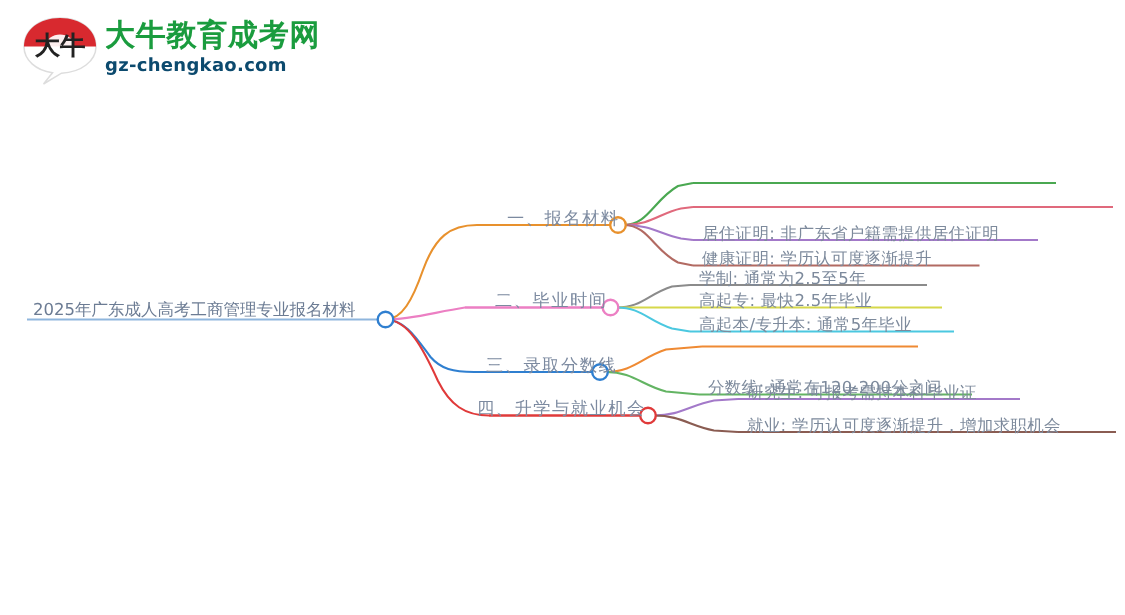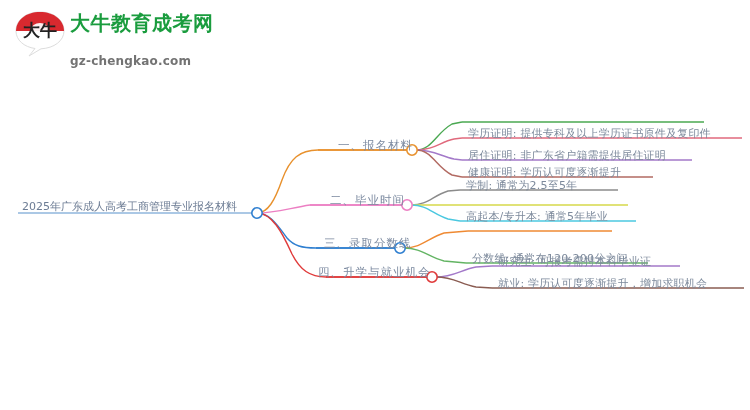--- a/index.html
+++ b/index.html
@@ -14,22 +14,22 @@
   
   .logo-wrap{position:absolute;left:14px;top:10px;width:180px;height:50px;}
   .logo-mark{position:absolute;left:0;top:0;width:52px;height:48px;}
   .logo-text{position:absolute;left:56px;top:2px;width:130px;}
   .logo-cn{
     font-size:20px;font-weight:bold;color:#1a9c3e;letter-spacing:.5px;
     line-height:22px;white-space:nowrap;
     font-family:"DejaVu Sans","Liberation Sans",sans-serif;
   }
   .logo-en{
-    font-size:12px;font-weight:bold;color:#737373;letter-spacing:.2px;
-    line-height:15px;margin-top:20px;white-space:nowrap;
+    font-size:12px;font-weight:bold;color:#0c4a6e;letter-spacing:.2px;
+    line-height:15px;margin-top:2px;white-space:nowrap;
     font-family:"DejaVu Sans","Liberation Sans",sans-serif;
   }
 
   
   #map{position:absolute;left:0;top:0;width:750px;height:410px;}
 
   
   .node-txt{
     position:absolute;white-space:nowrap;
     font-family:"DejaVu Sans","Liberation Sans",sans-serif;
@@ -114,25 +114,25 @@
     </g>
   </svg>
 
   <div class="node-txt root-txt" style="left:22px;top:199px;">2025年广东成人高考工商管理专业报名材料</div>
 
   <div class="node-txt br-txt" style="left:338px;top:138px;">一、报名材料</div>
   <div class="node-txt br-txt" style="left:330px;top:193px;">二、毕业时间</div>
   <div class="node-txt br-txt" style="left:324px;top:236px;">三、录取分数线</div>
   <div class="node-txt br-txt" style="left:318px;top:265px;">四、升学与就业机会</div>
 
-  <div class="node-txt leaf-txt" style="left:468px;top:126px;">学历证明: 提供专科及以上学历证书原件及复印件</div>
   <div class="node-txt leaf-txt" style="left:468px;top:148px;">居住证明: 非广东省户籍需提供居住证明</div>
   <div class="node-txt leaf-txt" style="left:468px;top:165px;">健康证明: 学历认可度逐渐提升</div>
 
   <div class="node-txt leaf-txt" style="left:466px;top:178px;">学制: 通常为2.5至5年</div>
+  <div class="node-txt leaf-txt" style="left:466px;top:193px;">高起专: 最快2.5年毕业</div>
   <div class="node-txt leaf-txt" style="left:466px;top:209px;">高起本/专升本: 通常5年毕业</div>
 
   <div class="node-txt leaf-txt" style="left:472px;top:251px;">分数线: 通常在120-200分之间</div>
 
   <div class="node-txt leaf-txt" style="left:498px;top:276px;">就业: 学历认可度逐渐提升，增加求职机会</div>
   <div class="node-txt leaf-txt" style="left:498px;top:254px;">研究生: 可报考需持本科毕业证</div>
 
 </div>
 
 </body></html>

